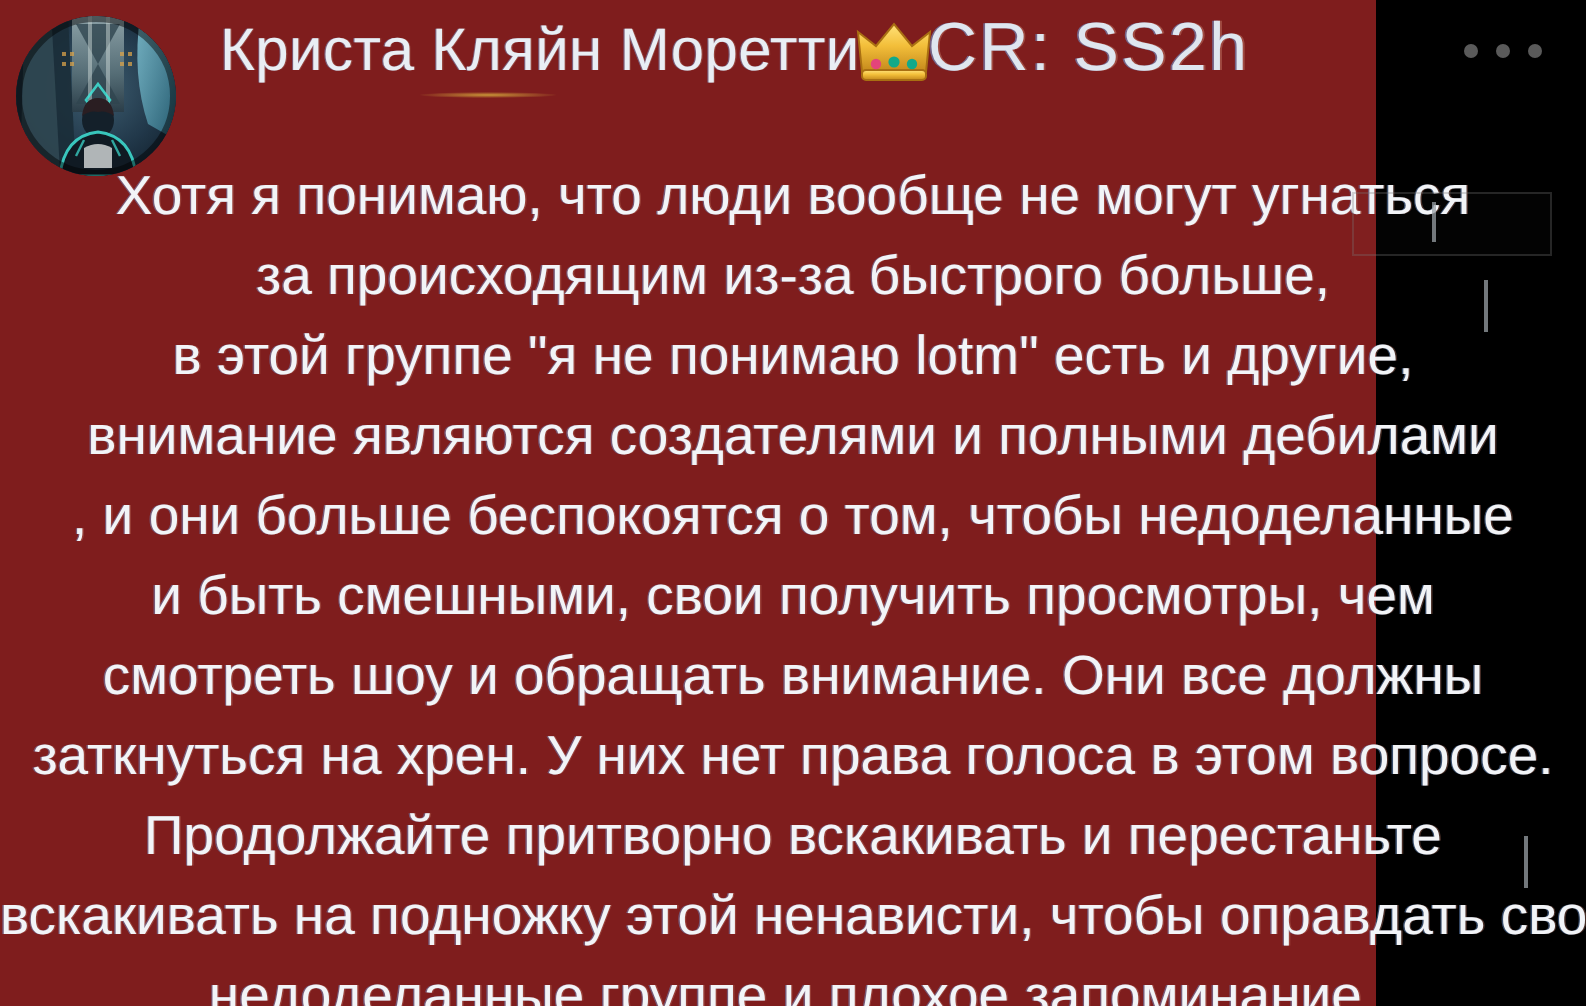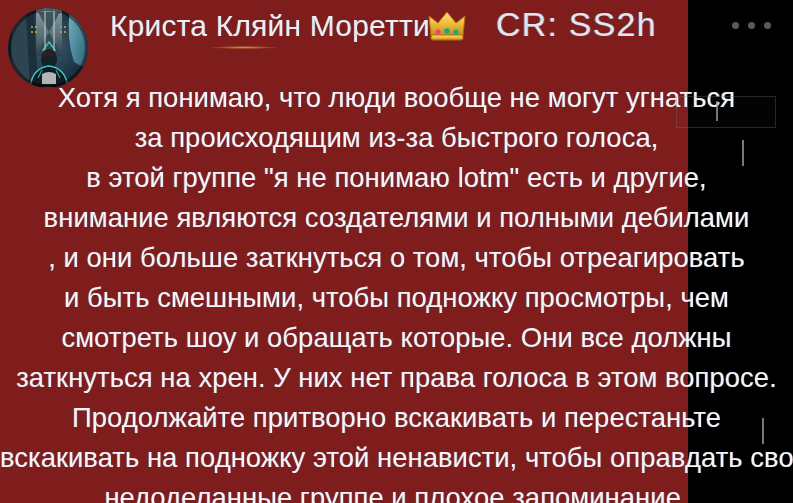--- a/index.html
+++ b/index.html
@@ -59,21 +59,21 @@
     position: absolute;
     left: 427px;
     top: 8px;
     font-size: 32px;
     line-height: 34px;
   }
   .crown-emoji svg { display:block; width: 40px; height: 34px; }
 
   .handle {
     position: absolute;
-    left: 496px;
+    left: 464px;
     top: 4px;
     font-size: 34px;
     line-height: 40px;
     color: #dfe6ef;
     white-space: nowrap;
     letter-spacing: 1.2px;
     text-shadow: -0.9px 0 rgba(110,150,210,.6), 0.9px 0 rgba(200,130,110,.45);
   }
 
   
@@ -227,26 +227,26 @@
 
     <div class="more-menu">
       <i></i>
       <i></i>
       <i></i>
     </div>
   </div>
 
   <div class="body-text">
     <span class="line">Хотя я понимаю, что люди вообще не могут угнаться</span>
-    <span class="line">за происходящим из-за быстрого голоса,</span>
+    <span class="line">за происходящим из-за быстрого больше,</span>
     <span class="line">в этой группе "я не понимаю lotm" есть и другие,</span>
     <span class="line">внимание являются создателями и полными дебилами</span>
-    <span class="line">, и они больше заткнуться о том, чтобы отреагировать</span>
-    <span class="line">и быть смешными, чтобы подножку просмотры, чем</span>
-    <span class="line">смотреть шоу и обращать которые. Они все должны</span>
+    <span class="line">, и они больше беспокоятся о том, чтобы недоделанные</span>
+    <span class="line">и быть смешными, свои получить просмотры, чем</span>
+    <span class="line">смотреть шоу и обращать внимание. Они все должны</span>
     <span class="line">заткнуться на хрен. У них нет права голоса в этом вопросе.</span>
     <span class="line">Продолжайте притворно вскакивать и перестаньте</span>
     <span class="line">вскакивать на подножку этой ненависти, чтобы оправдать свои</span>
     <span class="line">недоделанные группе и плохое запоминание.</span>
   </div>
 
   <div class="ghost-box" style="left:676px; top:96px; width:98px; height:30px;"></div>
   <div class="caret" style="left:716px; top:101px; height:20px;"></div>
   <div class="caret" style="left:742px; top:140px; height:26px;"></div>
   <div class="caret" style="left:762px; top:418px; height:26px;"></div>

